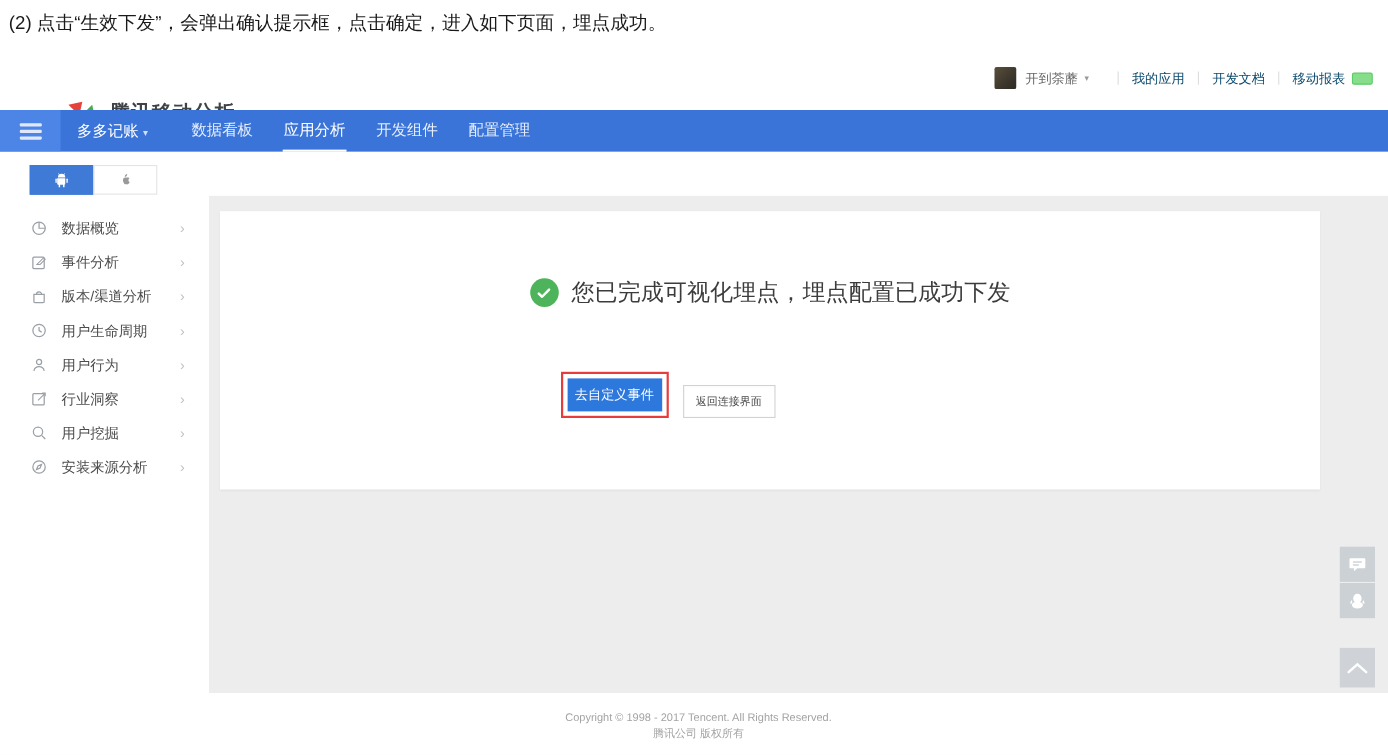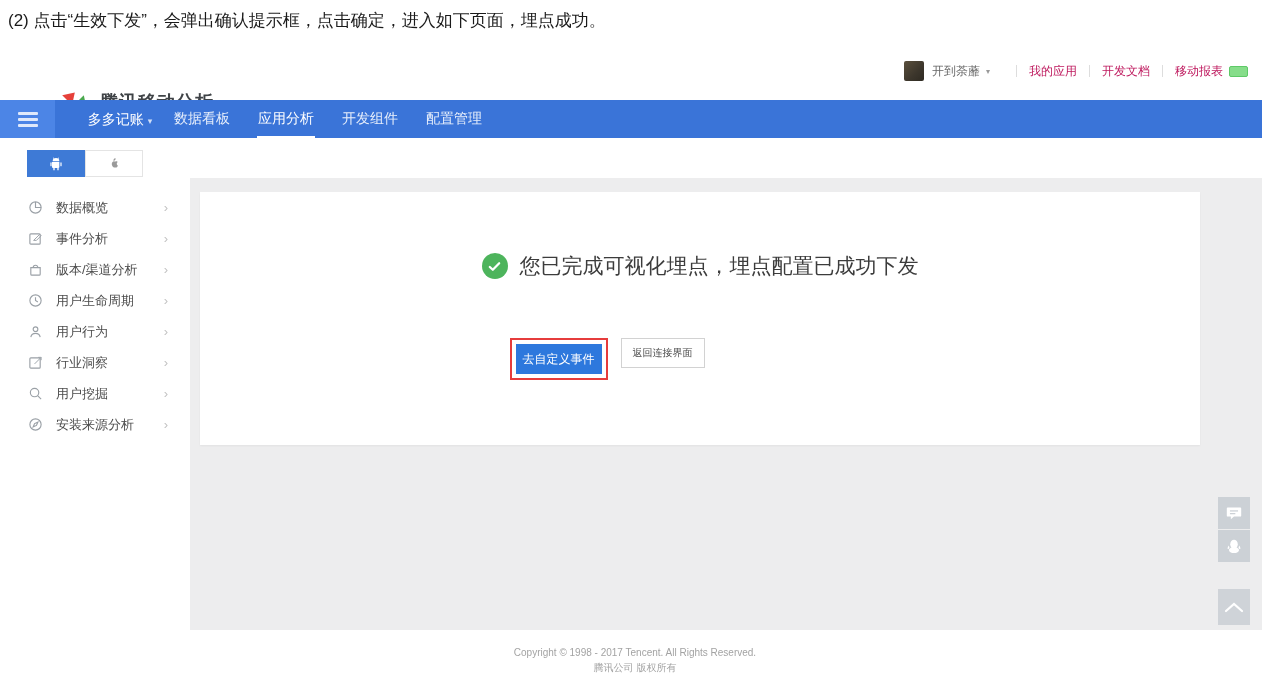--- a/index.html
+++ b/index.html
@@ -16,31 +16,31 @@
   .logo-icon { width:36px; height:36px; }
   .logo-text { margin-left:9px; }
   .logo-title { font-size:18px; font-weight:bold; color:#3f4347; letter-spacing:1px; }
   .logo-sub { font-size:7px; color:#a9adb1; letter-spacing:.5px; margin-top:1px; }
   .topbar-right { position:absolute; right:14px; top:0; height:58px; display:flex; align-items:center; font-size:12px; color:#666; }
   .avatar { width:20px; height:20px; border-radius:2px; background:#473f33; margin-right:8px;
     background-image:linear-gradient(135deg,#5a4f3c 0%,#3c362c 60%,#2e2a22 100%); }
   .username { color:#666; cursor:pointer; }
   .caret { font-size:8px; color:#999; margin-left:6px; margin-right:14px; cursor:pointer; }
   .hdr-divider { width:1px; height:12px; background:#ddd; margin:0 12px; }
-  .hdr-link { color:#be185d; text-decoration:none; cursor:pointer; }
+  .hdr-link { color:#0c4a6e; text-decoration:none; cursor:pointer; }
   .mini-badge { display:inline-block; width:19px; height:11px; margin-left:6px; border-radius:2px;
     background:#86dd8a; border:1px solid #5ec967; vertical-align:middle; }
 
   
   .navbar { position:absolute; left:0; top:100px; width:1262px; height:38px; background:#3a74d8; }
   .hamburger { position:absolute; left:0; top:0; width:55px; height:38px; background:#4c85e6;
     display:flex; flex-direction:column; justify-content:center; align-items:center; gap:3px; cursor:pointer; }
   .hamburger span { display:block; width:20px; height:3px; background:#dfe9fb; border-radius:1px; }
   .app-selector { position:absolute; left:70px; top:0; height:38px; line-height:38px; color:#fff;
-    font-size:14px; cursor:pointer; width:100px; text-align:center; }
+    font-size:14px; cursor:pointer; width:100px; text-align:left; }
   .app-selector .caret2 { font-size:9px; color:#cfdef7; margin-left:4px; }
   .nav-tabs { position:absolute; left:173px; top:0; height:38px; display:flex; gap:26px; }
   .nav-tab { width:58px; height:38px; line-height:36px; text-align:center; color:#e6eefb;
     font-size:14px; cursor:pointer; }
   .nav-tab.active { border-bottom:2px solid #fff; color:#fff; }
 
   
   .sidebar { position:absolute; left:0; top:138px; width:190px; height:548px; background:#fff; }
   .platform-toggle { position:absolute; left:27px; top:12px; display:flex; }
   .pf-btn { width:58px; height:27px; display:flex; align-items:center; justify-content:center;
@@ -58,21 +58,21 @@
   .gray-area { position:absolute; left:190px; top:178px; width:1072px; height:452px; background:#ededee; }
   .card { position:absolute; left:10px; top:14px; width:1000px; height:253px; background:#fff;
     box-shadow:0 1px 2px rgba(0,0,0,.05); }
   .title-row { position:absolute; left:0; top:60px; width:1000px; display:flex; justify-content:center;
     align-items:center; gap:12px; }
   .check-circle { width:26px; height:26px; border-radius:50%; background:#4db45c; display:flex;
     align-items:center; justify-content:center; }
   .success-title { font-size:21px; color:#3c3c3c; font-weight:500; }
   .subtitle { position:absolute; left:0; top:110px; width:1000px; text-align:center; font-size:12px; color:#9b9b9b; }
   .actions { position:absolute; left:0; top:146px; width:814px; display:flex; justify-content:center;
-    align-items:flex-start; gap:13px; }
+    align-items:flex-end; gap:13px; }
   .red-annotation { border:2px solid #e63c3c; padding:4px; }
   .btn-primary { background:#2d78dd; color:#fff; border:none; font-size:12px; width:86px; height:30px;
     cursor:pointer; font-family:inherit; }
   .btn-secondary { background:#fff; color:#4a4a4a; border:1px solid #d2d2d2; font-size:10px;
     width:84px; height:30px; cursor:pointer; font-family:inherit; }
 
   
   .footer { position:absolute; left:185px; top:630px; width:900px; height:56px; background:transparent;
     text-align:center; padding-top:15px; }
   .footer div { font-size:10px; color:#a3a3a3; line-height:15px; }

